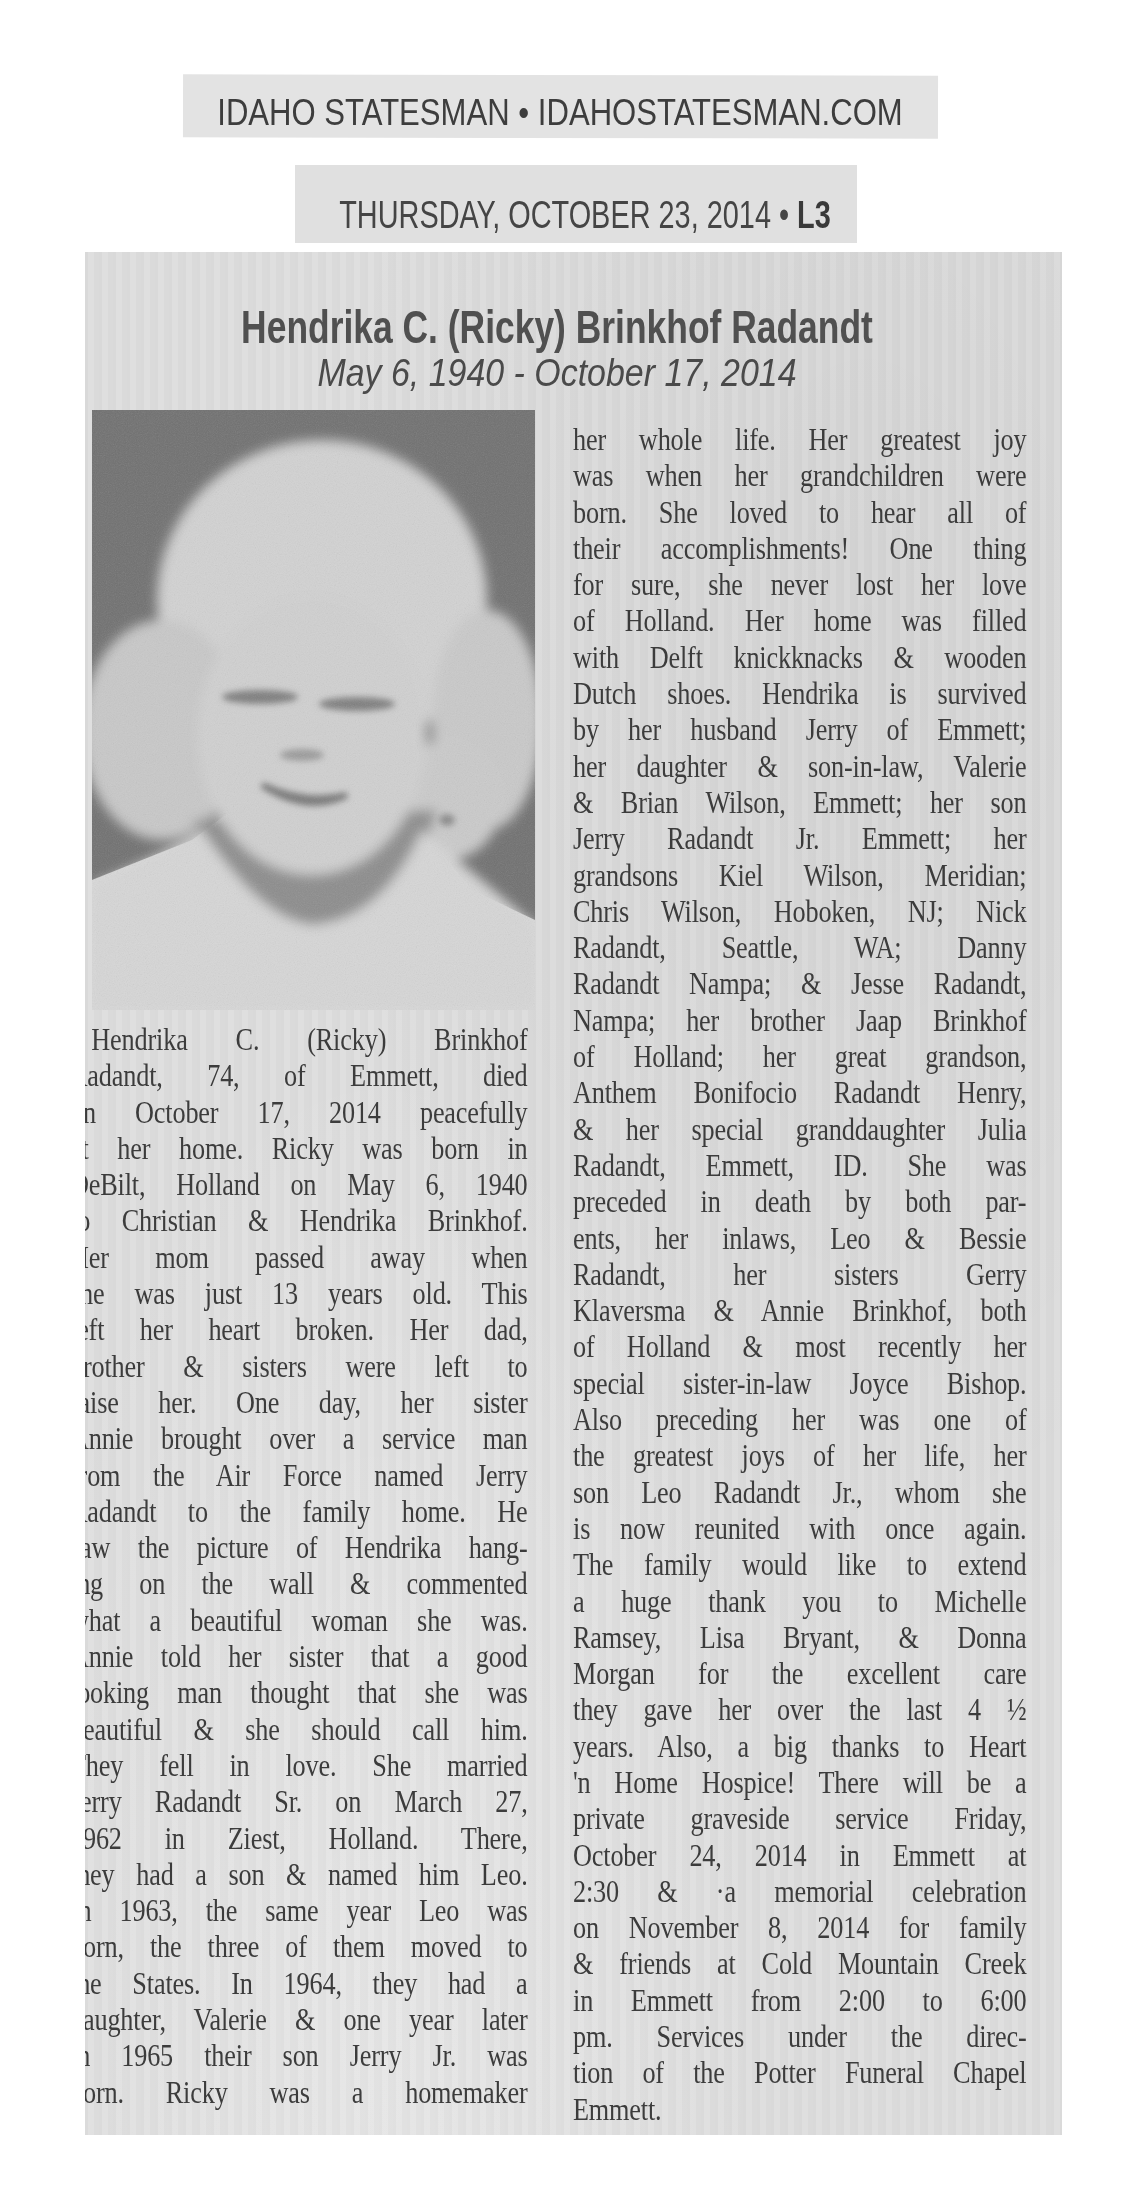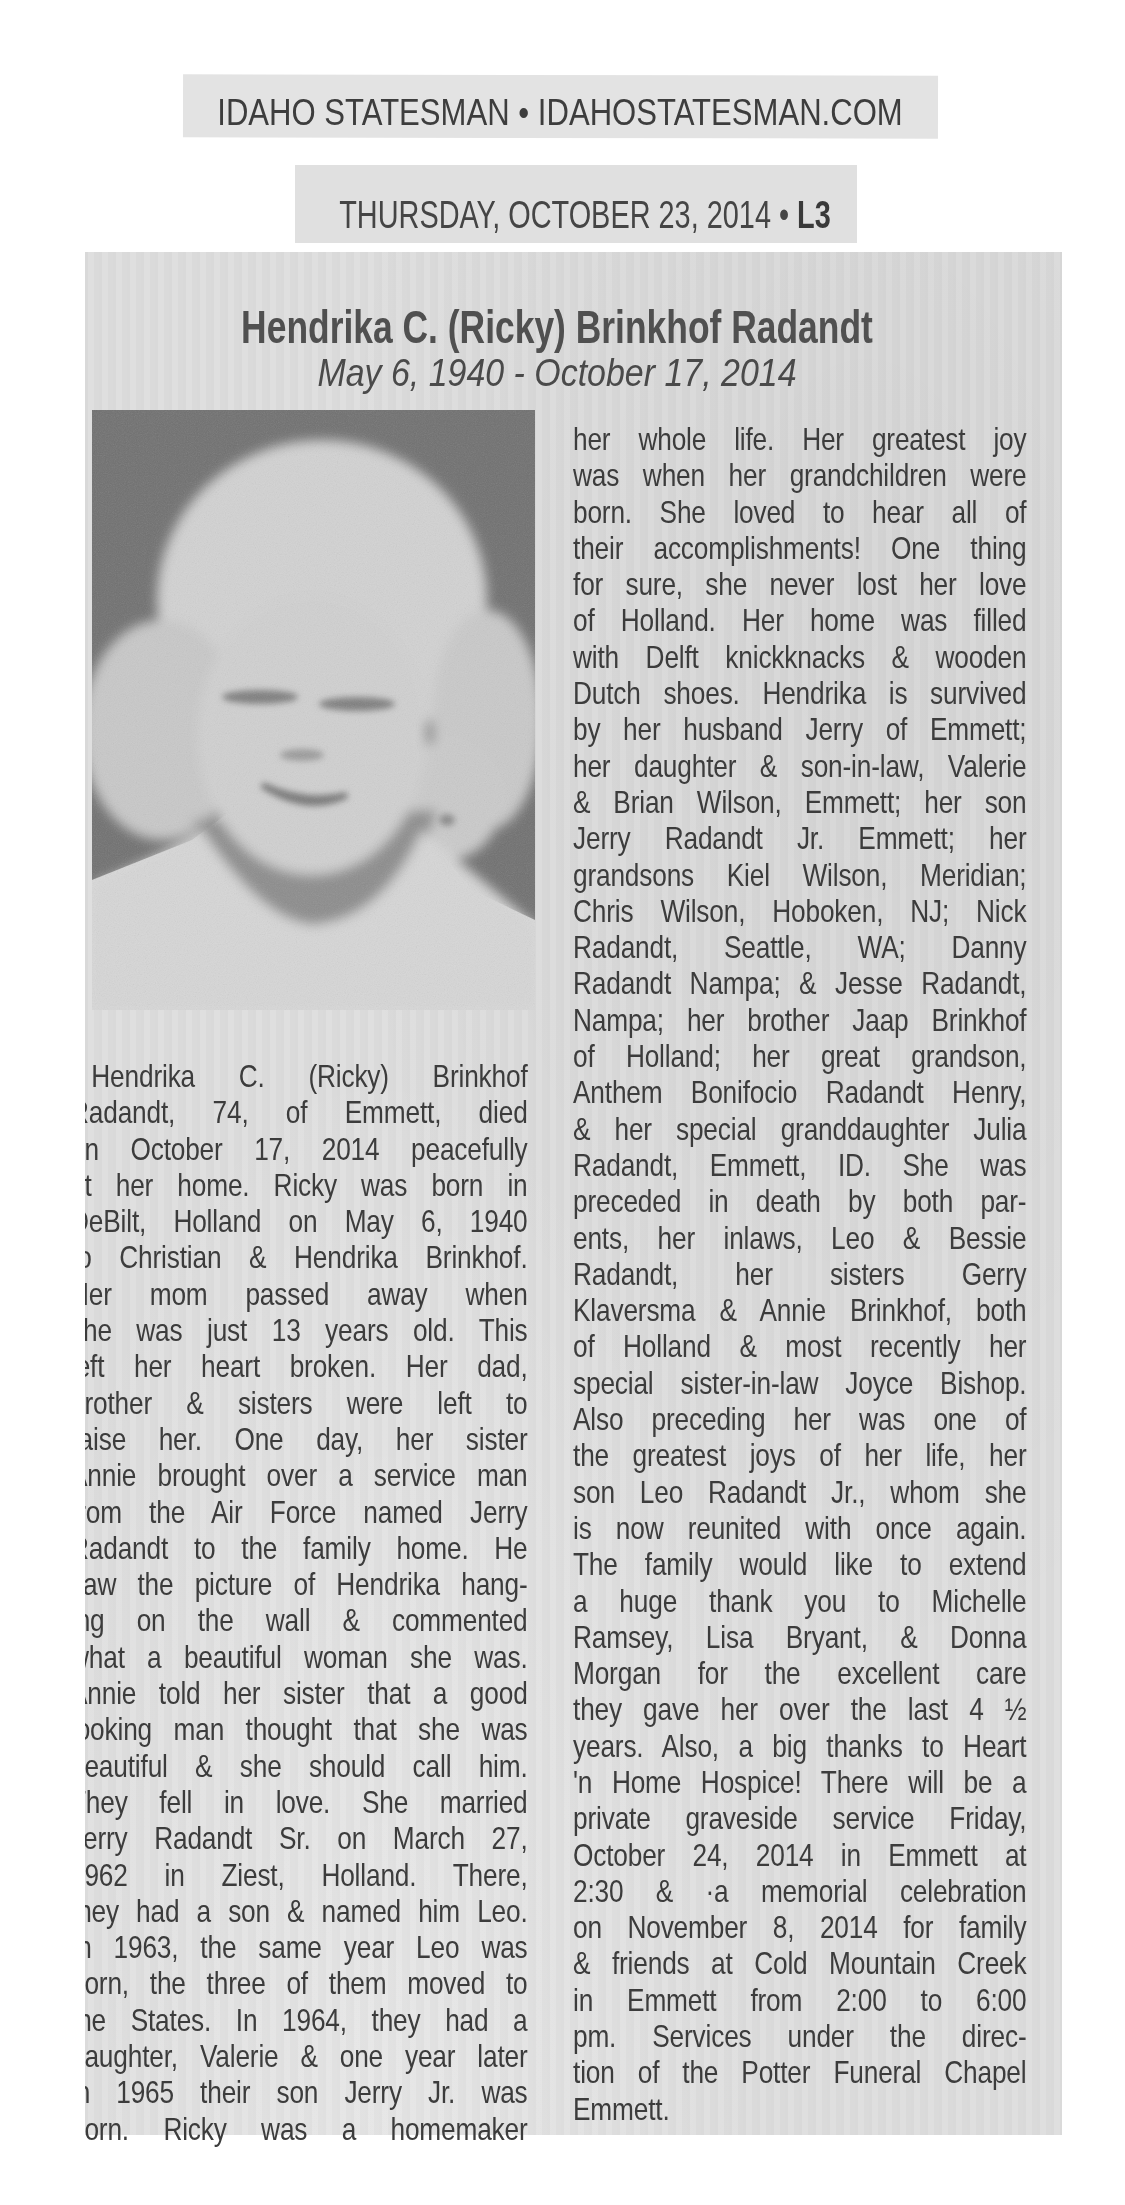--- a/index.html
+++ b/index.html
@@ -21,28 +21,28 @@
     position: absolute; left: 85px; top: 252px; width: 977px; height: 1883px;
     background: #dedede;
     background-image:
       repeating-linear-gradient(90deg, rgba(0,0,0,0.025) 0 3px, rgba(255,255,255,0.03) 3px 9px, rgba(0,0,0,0.02) 9px 14px),
       radial-gradient(ellipse at 30% 95%, rgba(255,255,255,0.25), rgba(255,255,255,0) 40%),
       radial-gradient(ellipse at 80% 20%, rgba(0,0,0,0.04), rgba(0,0,0,0) 50%);
   }
   .title { left: 57px; width: 1000px; top: 304px; font-size: 46px; font-weight: bold; color: #505050; transform: scaleX(0.77); }
   .dates { left: 57px; width: 1000px; top: 353px; font-size: 39px; font-style: italic; color: #4a4a4a; transform: scaleX(0.87); }
   .photo { position: absolute; left: 92px; top: 410px; width: 443px; height: 600px; }
-  .col-clip { position: absolute; overflow: hidden; }
+  .col-clip { position: absolute; overflow: hidden; font-family: Liberation Serif, serif; }
   .col {
     position: absolute; top: 0; transform-origin: 0 0; transform: scaleX(0.82);
     font-size: 32px; line-height: 36.3px; color: #3c3c3c; letter-spacing: -0.2px;
   }
   .col .ln { white-space: nowrap; text-align: justify; text-align-last: justify; height: 36.3px; }
   .col .ln.last { text-align: left; text-align-last: left; }
-  .left-clip { left: 85px; top: 1058px; width: 445px; height: 1100px; }
+  .left-clip { left: 85px; top: 1021px; width: 445px; height: 1100px; }
   .left-col { left: -15px; width: 558px; }
   .right-clip { left: 560px; top: 421px; width: 480px; height: 1720px; }
   .right-col { left: 13px; width: 553px; }
 </style>
 </head>
 <body>
 
 <div class="strip strip-1"></div>
 <div class="ctext masthead">
   <span>IDAHO STATESMAN</span>

